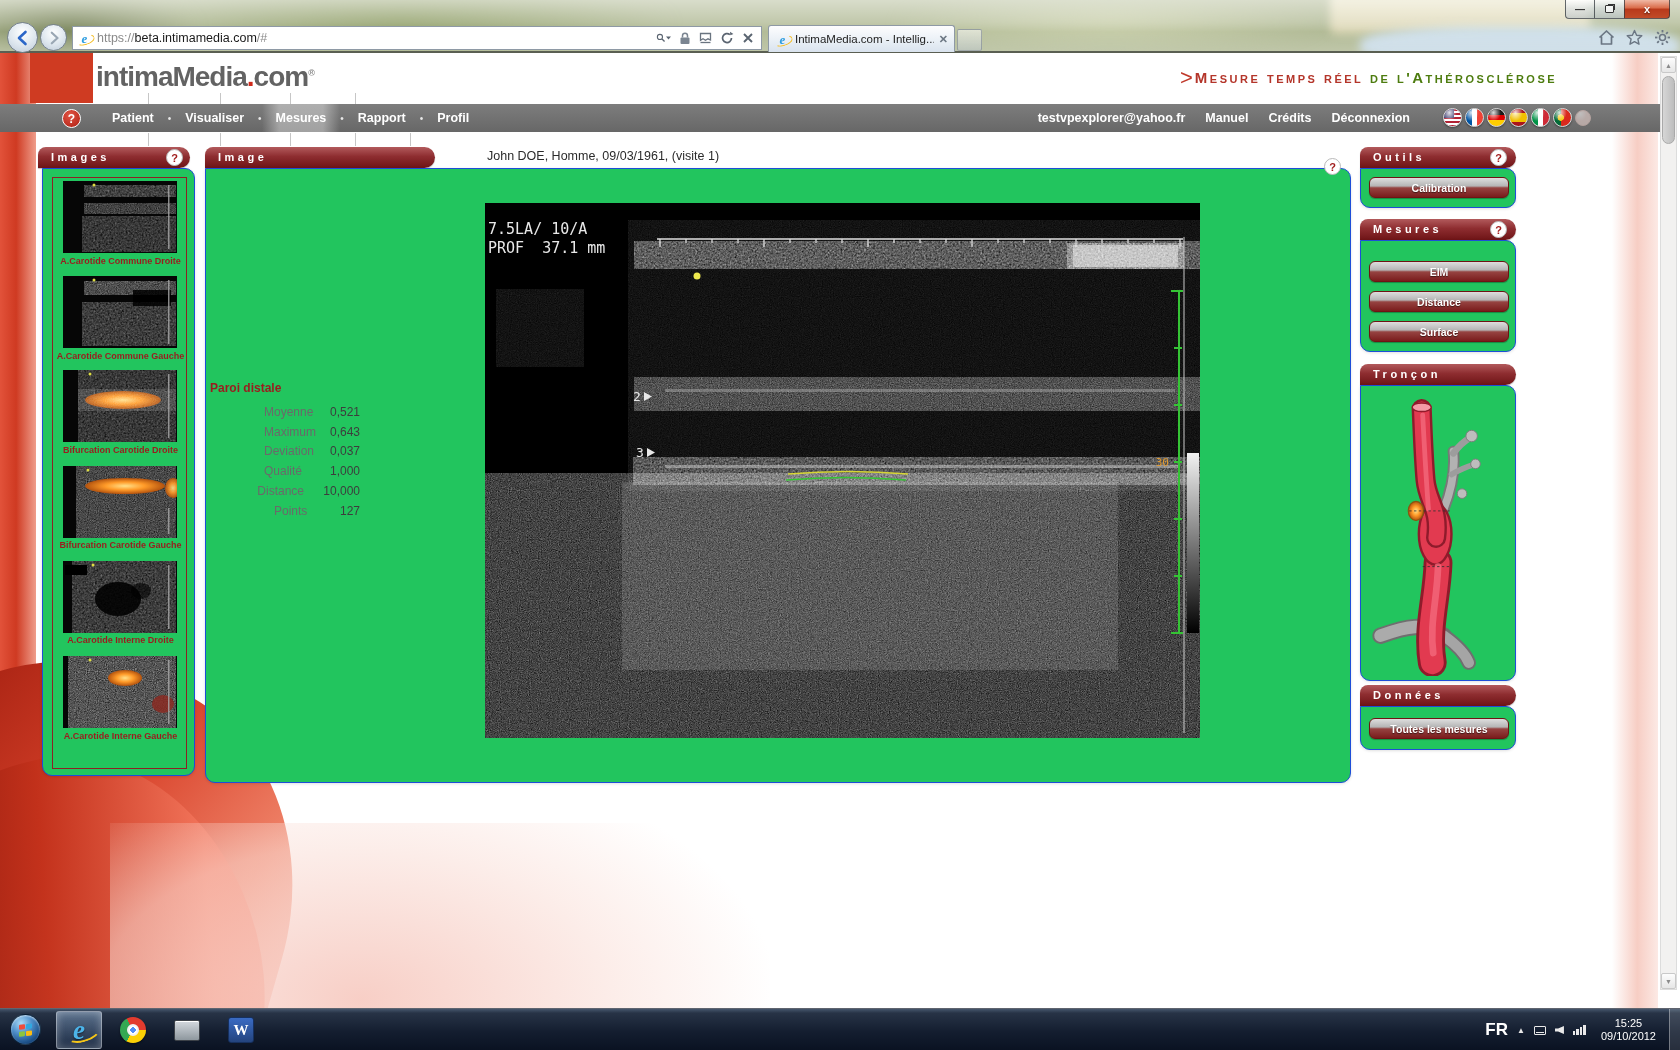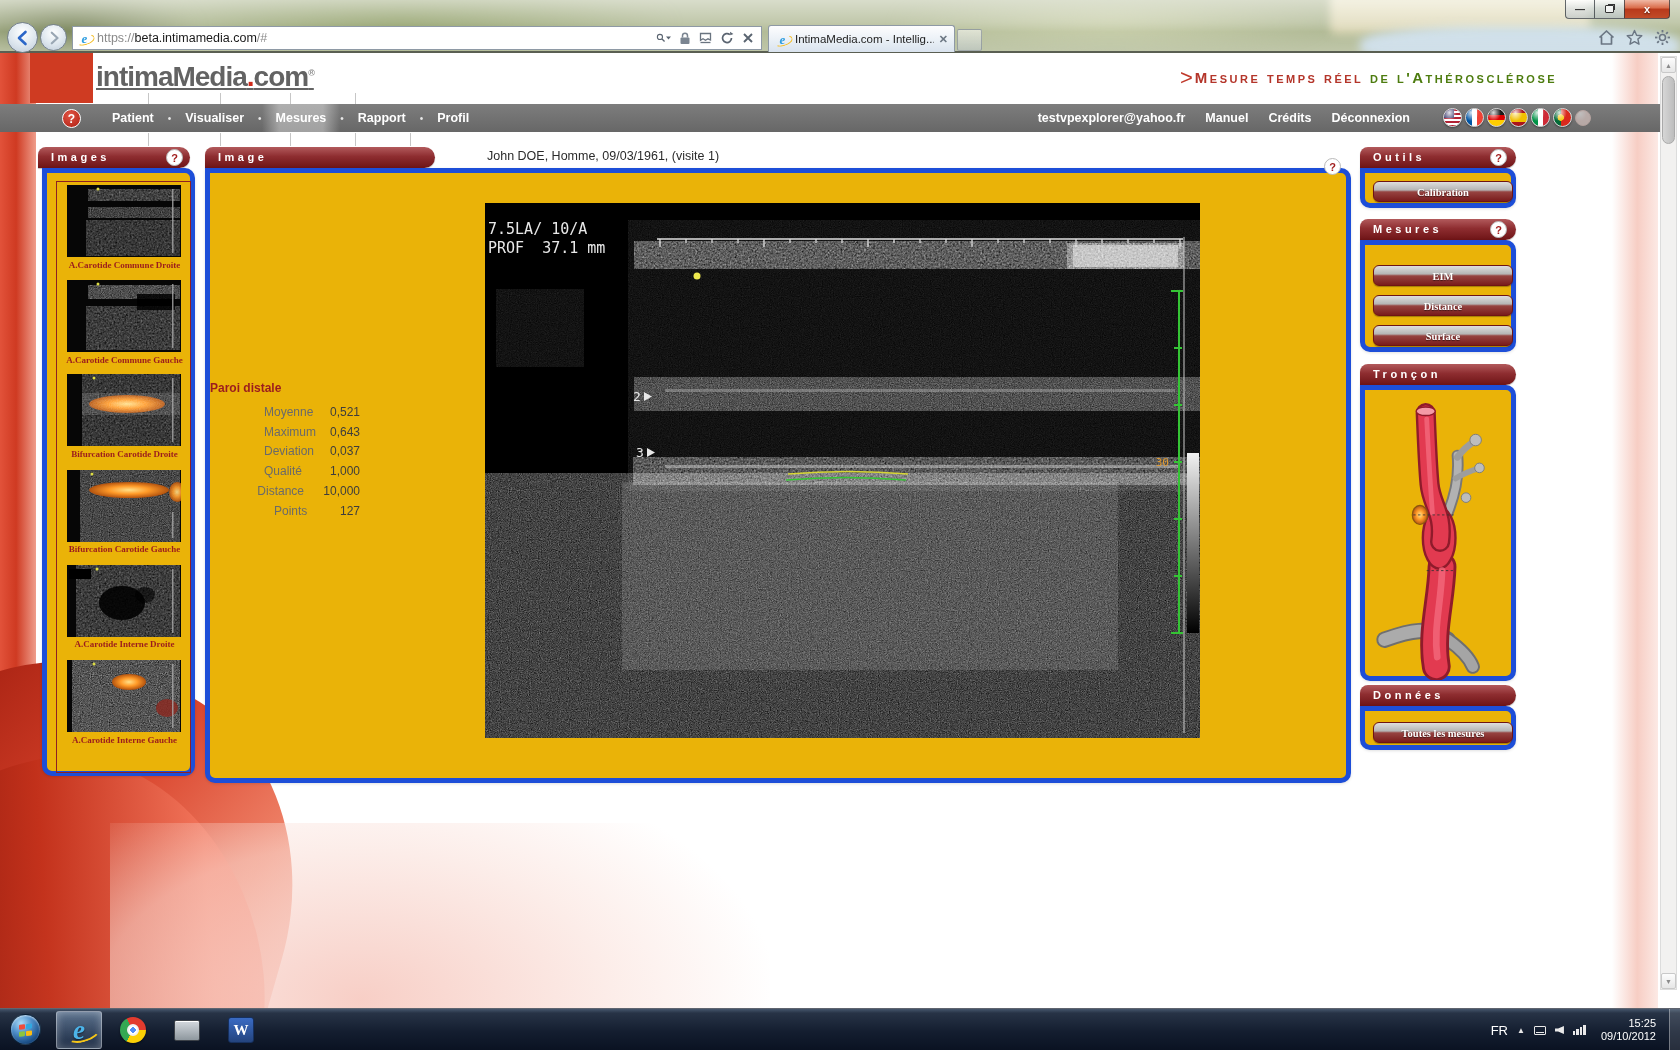--- a/index.html
+++ b/index.html
@@ -70,21 +70,21 @@
   .sw-big2 { position:absolute; left:-80px; top:700px; width:340px; height:430px; transform:rotate(-14deg);
              border-radius:46% 54% 50% 50%;
              background:linear-gradient(100deg,#83140a 5%,#c1301a 40%,#f3755b 80%); opacity:.9; }
   .sw-halo { position:absolute; left:110px; top:770px; width:660px; height:420px;
              background:radial-gradient(ellipse at 38% 42%,rgba(247,204,195,.95) 0%,rgba(250,224,217,.55) 45%,rgba(250,224,217,0) 72%); }
   .sw-pink-right { position:absolute; left:1612px; top:0; width:46px; height:955px;
              background:linear-gradient(90deg,rgba(250,210,200,0) 0%,rgba(245,193,181,.8) 55%,rgba(252,232,227,.95) 100%); }
 
   
   .site-header { position:absolute; left:0; top:0; width:1680px; height:51px; }
-  .logo { position:absolute; left:96px; top:8px; font-size:28px; font-weight:bold; color:#636363; letter-spacing:-1px;text-decoration:underline; }
+  .logo { position:absolute; left:96px; top:8px; font-size:28px; font-weight:bold; color:#636363; letter-spacing:-1px; }
   .logo .reddot { color:#cf2a1b; }
   .logo sup { font-size:9px; color:#8a8a8a; }
   .tagline { position:absolute; left:1180px; top:12px; width:440px; font-variant:small-caps; font-weight:bold;
              font-size:15px; letter-spacing:2.5px; white-space:nowrap; }
   .tagline .chev { color:#c0392b; font-size:22px; font-weight:normal; letter-spacing:0; vertical-align:-2px; margin-right:2px; }
   .tagline .red { color:#b4352a; }
   .tagline .gray { color:#4d7c0f; }
 
   .tick { position:absolute; width:1px; background:#c6c6c6; }
 
@@ -115,22 +115,22 @@
           linear-gradient(90deg,#046a38 40%,#da291c 40%); }
   .f-faded { width:16px; height:16px; border-radius:50%; background:#f2d9d4; opacity:.55; box-shadow:none; border:1px solid #e8c8c2; }
 
   
   .ptab { position:absolute; height:21px; color:#fff; font-weight:bold; font-size:11px; letter-spacing:3.5px;
           line-height:21px; padding-left:13px;
           background:linear-gradient(180deg,#b25a5c 0%,#8e2d30 45%,#6e1416 100%);
           border-radius:9px 12px 12px 0; box-shadow:0 1px 1px rgba(0,0,0,.25); }
   .phelp { position:absolute; width:17px; height:17px; border-radius:50%; background:#fff; border:1px solid #b9b9b9;
            color:#a11d1d; font-weight:bold; font-size:11px; text-align:center; line-height:16px; letter-spacing:0; }
-  .pbody { position:absolute; background:#eab308; border:5px solid #1d4ed8; border-radius:0 10px 10px 10px;
-           box-shadow:0 1px 3px rgba(0,0,0,.12);font-family:Liberation Serif, serif; }
+  .pbody { position:absolute; background:#22c55e; border:1px solid #1d4ed8; border-radius:0 10px 10px 10px;
+           box-shadow:0 1px 3px rgba(0,0,0,.12); }
 
   .rbtn { position:absolute; left:8px; width:140px; height:21px; border-radius:6px; color:#fff; font-weight:bold;
           font-size:10.5px; text-align:center; line-height:21px; text-shadow:0 1px 1px rgba(0,0,0,.55);
           background:linear-gradient(180deg,#dedede 0%,#b5b5b5 42%,#964341 52%,#7a1c1c 100%);
           border:1px solid #6e1414; box-shadow:0 1px 1px rgba(0,0,0,.3); }
 
   
   .thumb-list { position:absolute; left:9px; top:8px; width:135px; height:592px; border:1px solid #8e2024; }
   .thumb { position:absolute; left:10px; width:114px; height:72px; background:#000; }
   .thumb svg { display:block; }
@@ -179,29 +179,29 @@
   .chrome-ic { width:26px; height:26px; border-radius:50%; position:relative;
                background:conic-gradient(from -30deg,#e33b2e 0 120deg,#fbd005 0 240deg,#34a853 0 360deg);
                box-shadow:0 1px 2px rgba(0,0,0,.5); }
   .chrome-ic::after { content:""; position:absolute; left:7px; top:7px; width:12px; height:12px; border-radius:50%;
                background:radial-gradient(circle,#4f8ef5 0 45%,#fff 50%); border:2px solid #f2f2f2; box-sizing:border-box; }
   .grayapp { width:26px; height:21px; border-radius:2px; border:1px solid #3c4148;
              background:linear-gradient(180deg,#d4d9de,#8e979e); box-shadow:inset 0 1px 0 #fff; }
   .word-ic { width:26px; height:26px; border-radius:3px; background:linear-gradient(180deg,#3a6bc4,#24447e);
              border:1px solid #16305e; color:#fff; font:bold 15px/24px "Liberation Serif",serif; text-align:center; }
   .tray { position:absolute; right:16px; top:0; height:42px; display:flex; align-items:center; gap:9px; color:#fff; }
-  .tray-lang { font-size:13px; font-weight:normal; }
+  .tray-lang { font-size:17px; font-weight:bold; }
   .tray-caret { font-size:8px; color:#e8e8e8; }
   .spk { width:9px; height:8px; background:#e9e9e9; clip-path:polygon(0 30%,35% 30%,100% 0,100% 100%,35% 70%,0 70%); }
   .netbars { display:flex; align-items:flex-end; gap:1px; }
   .netbars i { width:2.5px; background:#e9e9e9; }
   .nb1{height:4px;} .nb2{height:6px;} .nb3{height:8px;} .nb4{height:10px; background:#7e8894;}
   .kbd { width:12px; height:9px; border:1px solid #e9e9e9; border-radius:1px; position:relative; }
   .kbd::after { content:""; position:absolute; left:1px; top:5px; width:8px; height:1.5px; background:#e9e9e9; }
-  .clock { text-align:right; font-size:11px; line-height:13px; margin-left:6px; }
+  .clock { text-align:center; font-size:11px; line-height:13px; margin-left:6px; }
   .showdesk { position:absolute; right:0; top:0; width:11px; height:42px; background:rgba(255,255,255,.12);
               border-left:1px solid rgba(255,255,255,.35); }
 
   svg text { font-family:"DejaVu Sans Mono",monospace; }
 </style>
 </head>
 <body>
 
 <svg width="0" height="0" style="position:absolute" aria-hidden="true">
   <defs>

